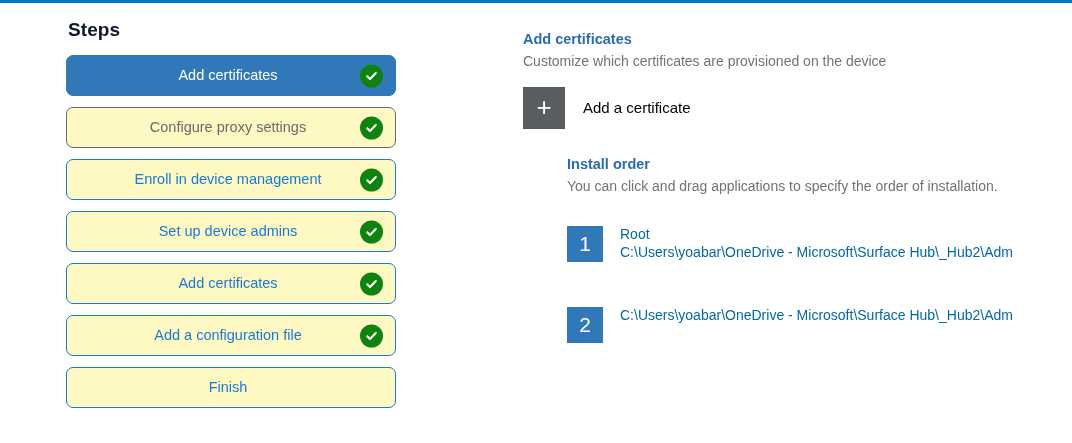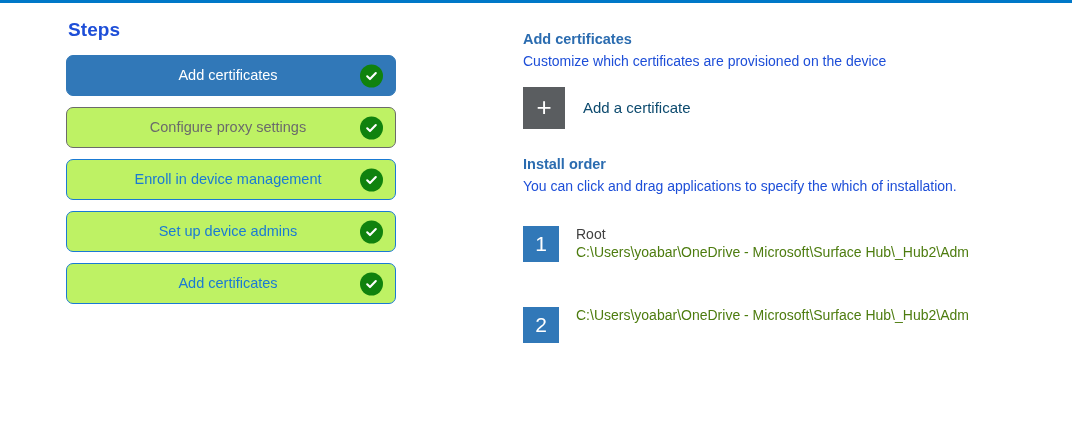--- a/index.html
+++ b/index.html
@@ -36,31 +36,31 @@
   
   .steps-col {
     position: absolute;
     left: 66px;
     top: 16px;
     width: 332px;
   }
   .steps-title {
     font-size: 19px;
     font-weight: bold;
-    color: #1d4ed8;
+    color: #0f172a;
     margin: 0 0 14px 2px;
     letter-spacing: 0.1px;
   }
   .step {
     position: relative;
     box-sizing: border-box;
     width: 330px;
     height: 41px;
     border-radius: 7px;
-    background: #bef264;
+    background: #fef9c3;
     border: 1px solid #1a7ad4;
     margin-bottom: 11px;
     display: flex;
     align-items: center;
     justify-content: center;
     cursor: pointer;
   }
   .step-label {
     font-size: 14.5px;
     color: #1a7ad4;
@@ -99,21 +99,21 @@
     width: 520px;
   }
   .sec-head {
     font-size: 14.5px;
     font-weight: bold;
     color: #2b6cb0;
     margin: 0 0 5px 0;
   }
   .sec-sub {
     font-size: 14px;
-    color: #1d4ed8;
+    color: #737373;
     margin: 0;
     line-height: 1.35;
   }
 
   
   .add-row {
     display: flex;
     align-items: center;
     margin-top: 16px;
   }
@@ -129,27 +129,27 @@
   }
   .plus-btn .glyph {
     color: #ffffff;
     font-size: 26px;
     line-height: 1;
     font-weight: 300;
     transform: translateY(-1px);
   }
   .add-link {
     font-size: 15px;
-    color: #0c4a6e;
+    color: #000000;
     margin-left: 18px;
     cursor: pointer;
   }
 
   
-  .order-block { margin-top: 27px; }
+  .order-block { margin-top: 27px; margin-left: 44px; }
   .order-list { margin-top: 30px; }
 
   .order-item {
     display: flex;
     align-items: flex-start;
     margin-bottom: 45px;
     cursor: move;
   }
   .order-num {
     width: 36px;
@@ -162,26 +162,26 @@
     justify-content: center;
     flex: none;
   }
   .order-text {
     margin-left: 17px;
     line-height: 1.28;
     padding-top: 0px;
   }
   .order-name {
     font-size: 14px;
-    color: #404040;
+    color: #0369a1;
     display: block;
   }
   .order-path {
     font-size: 14px;
-    color: #4d7c0f;
+    color: #0369a1;
     display: block;
     white-space: nowrap;
   }
 </style>
 </head>
 <body>
 
 <div class="top-bar"></div>
 
 <div class="page">
@@ -227,40 +227,51 @@
 
     <div class="step">
       <span class="step-label">Add certificates</span>
       <span class="check">
         <svg width="13" height="13" viewBox="0 0 13 13">
             <path d="M2.2 6.8 L5 9.6 L10.8 3.6" stroke="#ffffff" stroke-width="2.1" fill="none" stroke-linecap="round" stroke-linejoin="round"></path>
           </svg>
       </span>
     </div>
 
-
+    <div class="step">
+      <span class="step-label">Add a configuration file</span>
+      <span class="check">
+        <svg width="13" height="13" viewBox="0 0 13 13">
+            <path d="M2.2 6.8 L5 9.6 L10.8 3.6" stroke="#ffffff" stroke-width="2.1" fill="none" stroke-linecap="round" stroke-linejoin="round"></path>
+          </svg>
+      </span>
+    </div>
+
+    <div class="step">
+      <span class="step-label">Finish</span>
+    </div>
   </div>
 
   <div class="detail-col">
 
     <div>
       <div class="sec-head">Add certificates</div>
       <div class="sec-sub">Customize which certificates are provisioned on the device</div>
 
       <div class="add-row">
         <div class="plus-btn">
           <span class="glyph">+</span>
         </div>
         <span class="add-link">Add a certificate</span>
       </div>
     </div>
 
     <div class="order-block">
       <div class="sec-head">Install order</div>
-      <div class="sec-sub">You can click and drag applications to specify the which of installation.</div>
+      <div class="sec-sub">You can click and drag applications to specify the order of installation.</div>
 
       <div class="order-list">
 
         <div class="order-item">
           <div class="order-num">1</div>
           <div class="order-text">
             <span class="order-name">Root</span>
             <span class="order-path">C:\Users\yoabar\OneDrive - Microsoft\Surface Hub\_Hub2\Adm</span>
           </div>
         </div>

